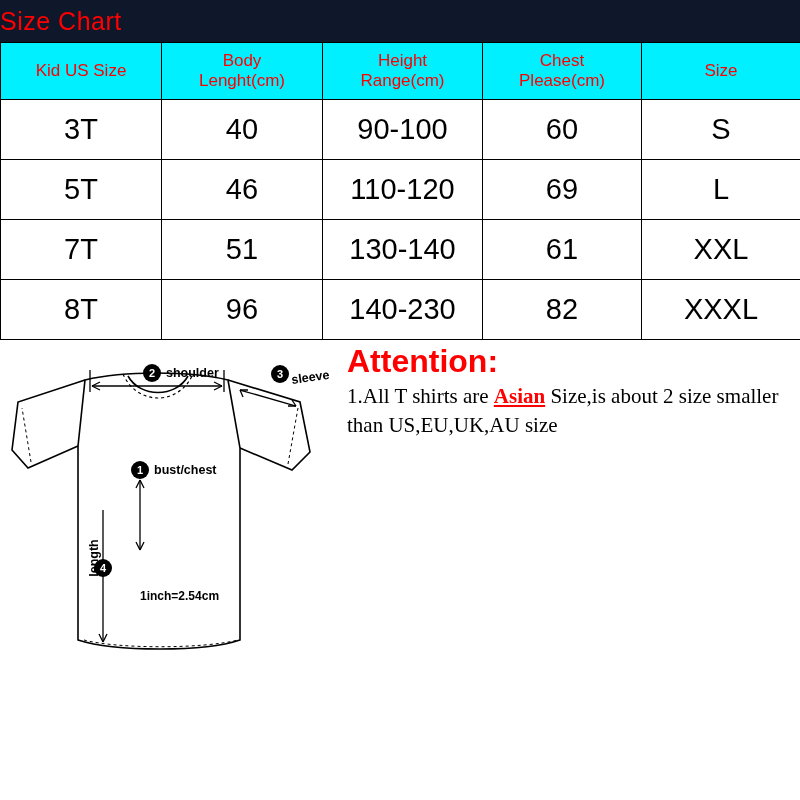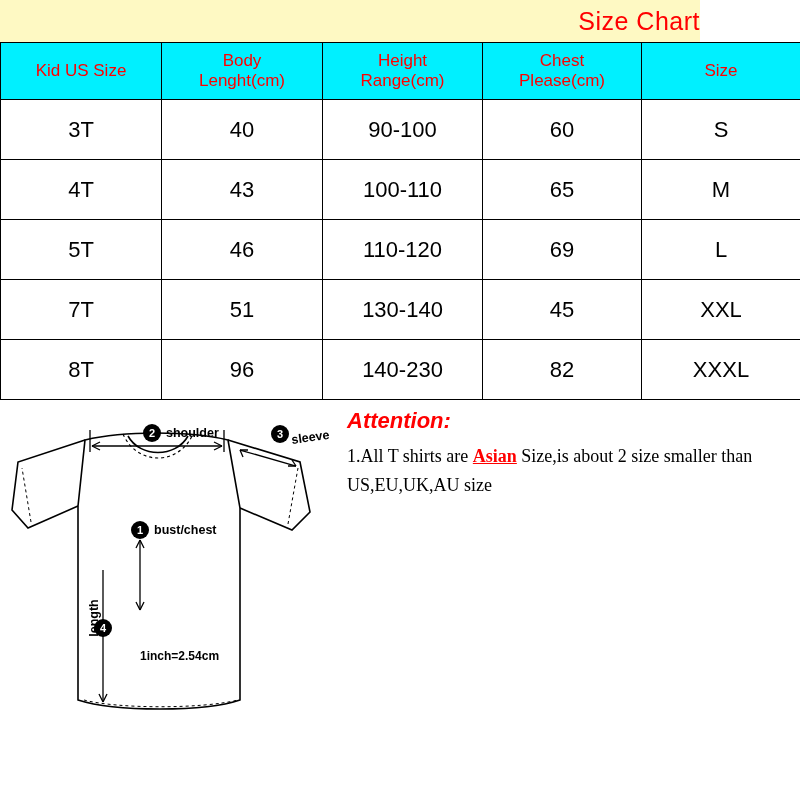--- a/index.html
+++ b/index.html
@@ -16,26 +16,26 @@
   }
   .page {
     width: 800px;
     height: 800px;
     position: relative;
     background: #ffffff;
   }
 
   
   .title-banner {
-    width: 700px;
+    width: 800px;
     height: 42px;
-    background: #fef9c3;
+    background: #0f172a;
     display: flex;
     align-items: center;
-    justify-content: flex-end;
+    justify-content: flex-start;
   }
   .title-banner .title-text {
     color: #ff0000;
     font-size: 25px;
     font-family: "Liberation Sans", sans-serif;
     letter-spacing: 0.5px;
   }
 
   
   table.size-table {
@@ -53,21 +53,21 @@
   thead th {
     background: #00f0ff;
     color: #ff0000;
     font-size: 17px;
     font-weight: normal;
     height: 56px;
     line-height: 20px;
   }
   tbody td {
     height: 59px;
-    font-size: 22px;
+    font-size: 29px;
     color: #000000;
     font-weight: normal;
     background: #ffffff;
   }
   col.c1 { width: 161px; }
   col.c2 { width: 161px; }
   col.c3 { width: 160px; }
   col.c4 { width: 159px; }
   col.c5 { width: 159px; }
 
@@ -87,29 +87,28 @@
   .attention-area {
     position: absolute;
     left: 341px;
     top: 4px;
     width: 458px;
     height: 336px;
     font-family: "Liberation Serif", serif;
   }
   .attention-head {
     color: #ff0000;
-    font-size: 22px;
+    font-size: 32px;
     font-weight: bold;
     font-family: "Liberation Sans", sans-serif;
     line-height: 34px;
     margin: 0 0 4px 6px;
-    font-style: italic;
   }
   .attn-line {
-    font-size: 18px;
+    font-size: 21px;
     color: #000000;
     line-height: 29px;
     margin: 0 0 9px 6px;
     font-family: "Liberation Serif", serif;
   }
   .attn-line .asian {
     color: #ff0000;
     text-decoration: underline;
     font-weight: bold;
   }
@@ -176,38 +175,31 @@
     </thead>
     <tbody>
       <tr>
         <td>3T</td>
         <td>40</td>
         <td>90-100</td>
         <td>60</td>
         <td>S</td>
       </tr>
       <tr>
-        <td>4T</td>
-        <td>43</td>
-        <td>100-110</td>
-        <td>65</td>
-        <td>M</td>
-      </tr>
-      <tr>
         <td>5T</td>
         <td>46</td>
         <td>110-120</td>
         <td>69</td>
         <td>L</td>
       </tr>
       <tr>
         <td>7T</td>
         <td>51</td>
         <td>130-140</td>
-        <td>45</td>
+        <td>61</td>
         <td>XXL</td>
       </tr>
       <tr>
         <td>8T</td>
         <td>96</td>
         <td>140-230</td>
         <td>82</td>
         <td>XXXL</td>
       </tr>
     </tbody>

